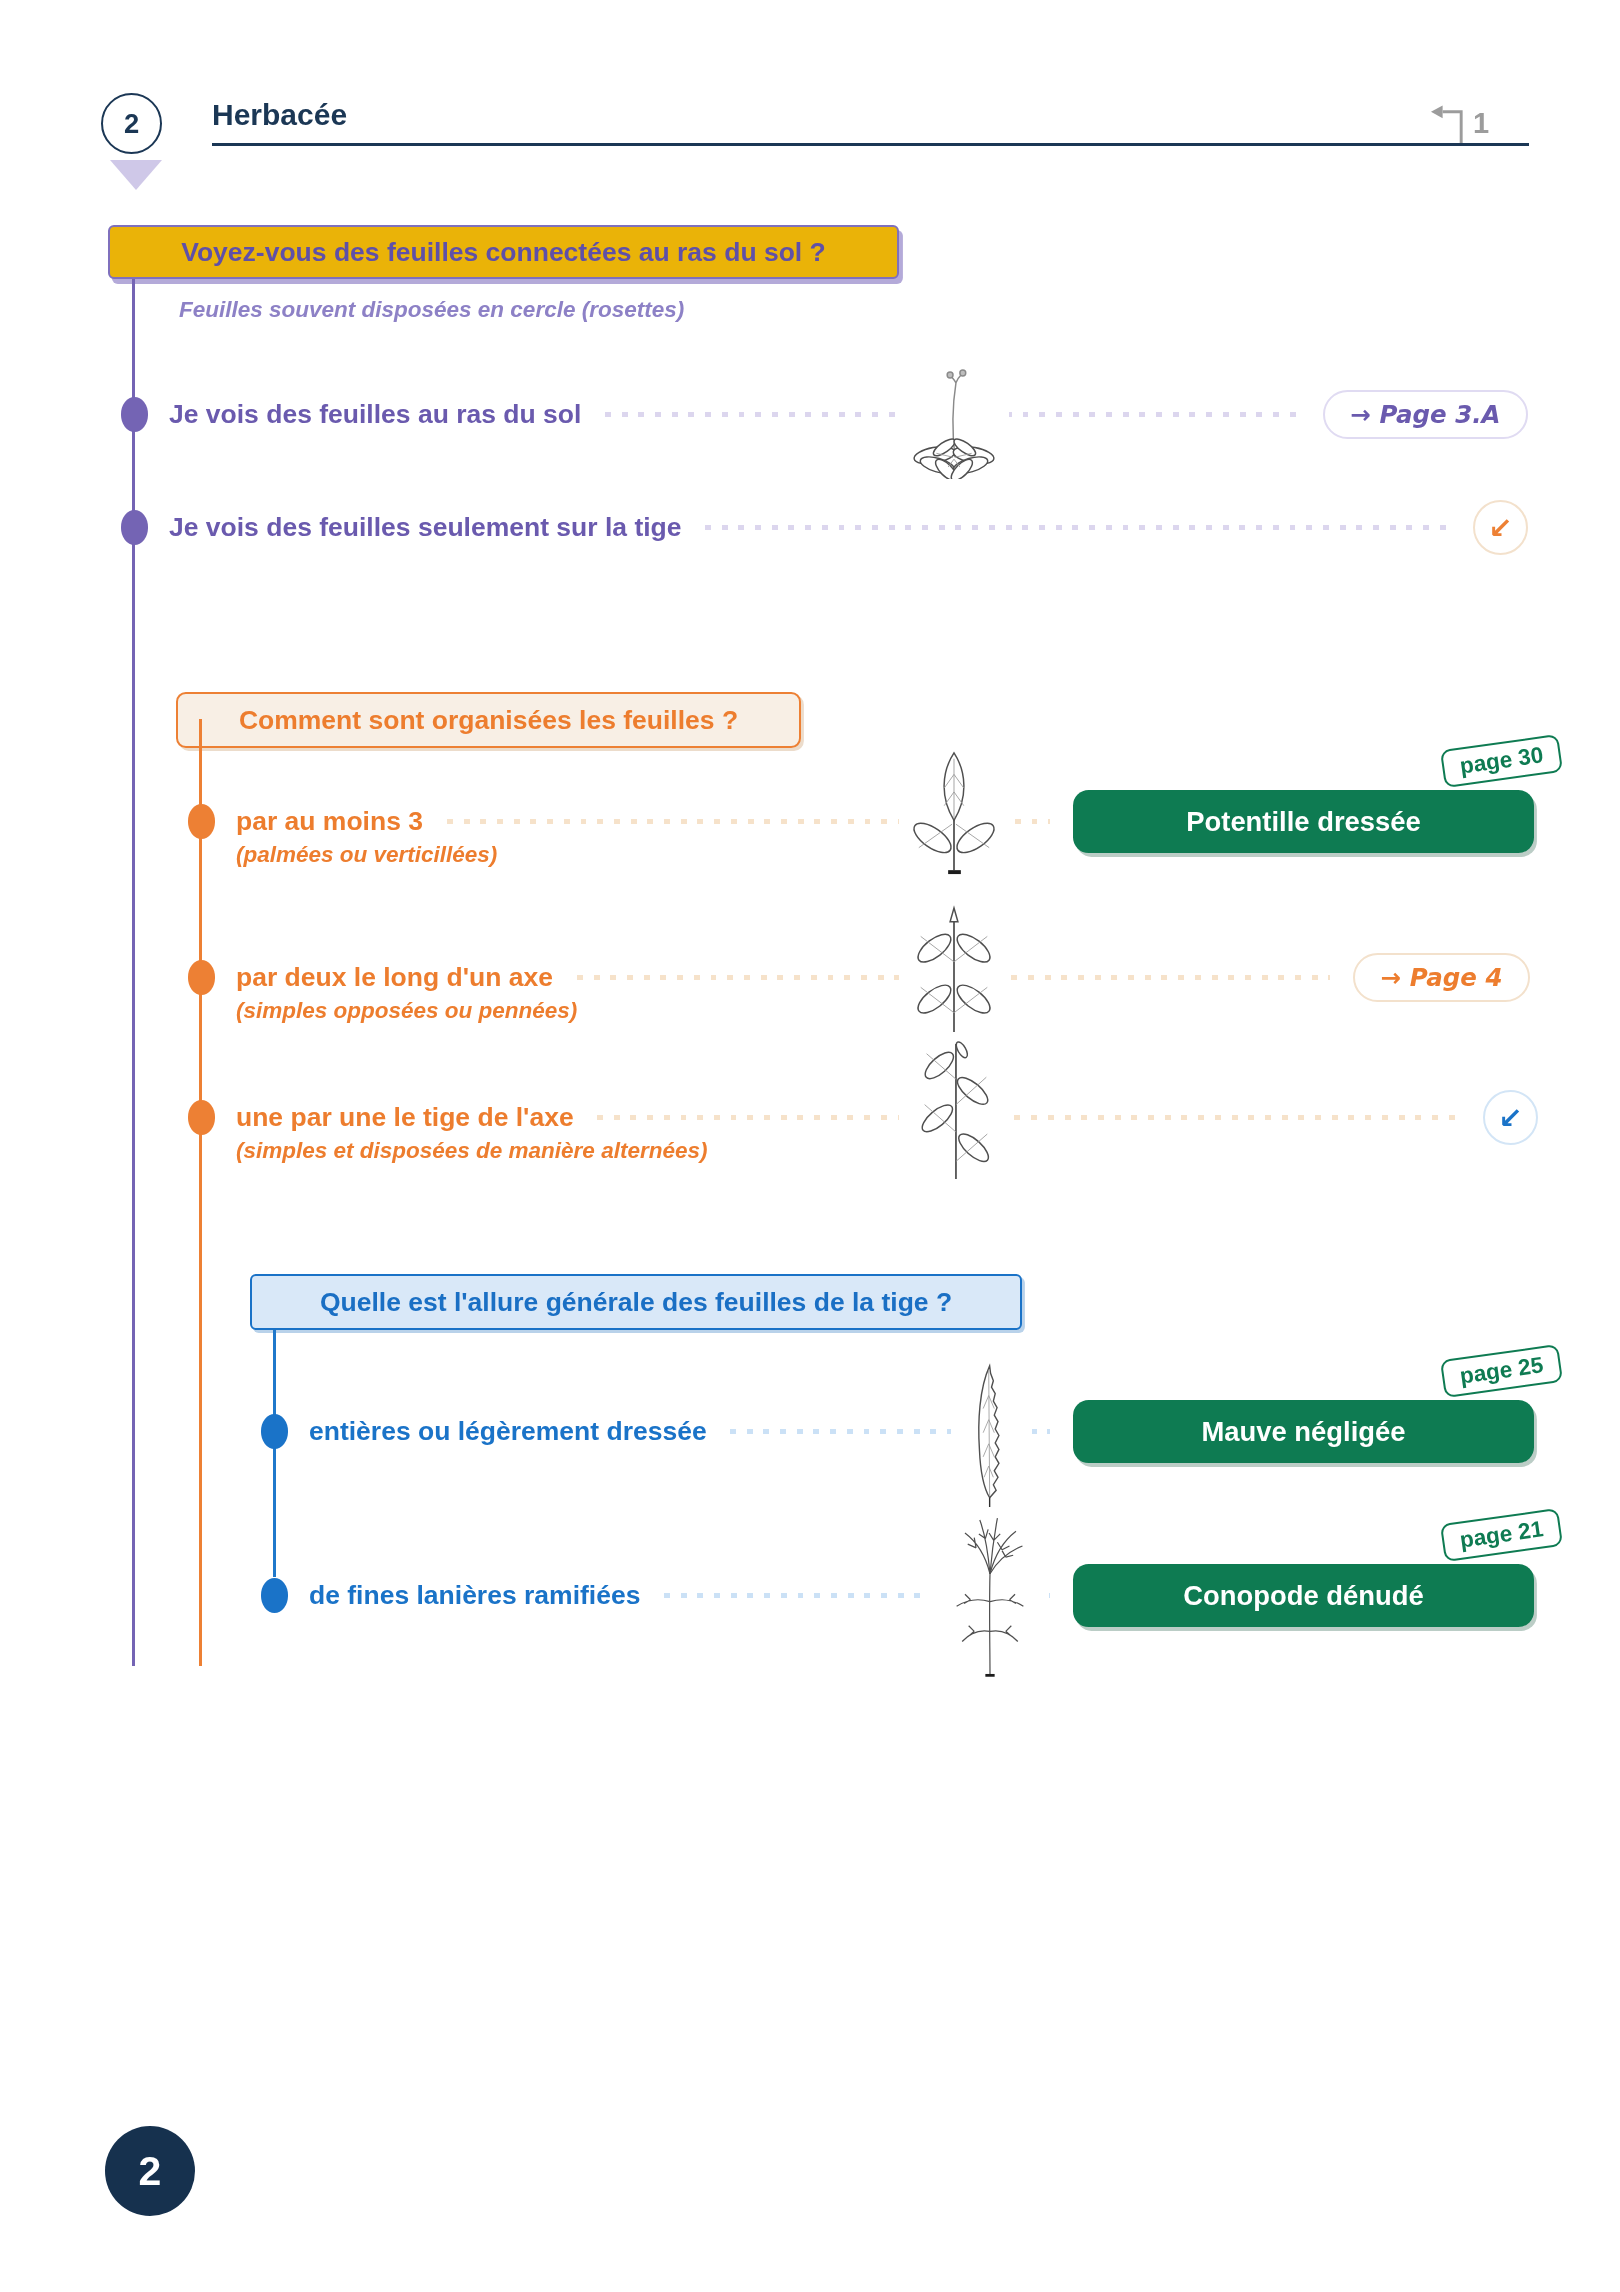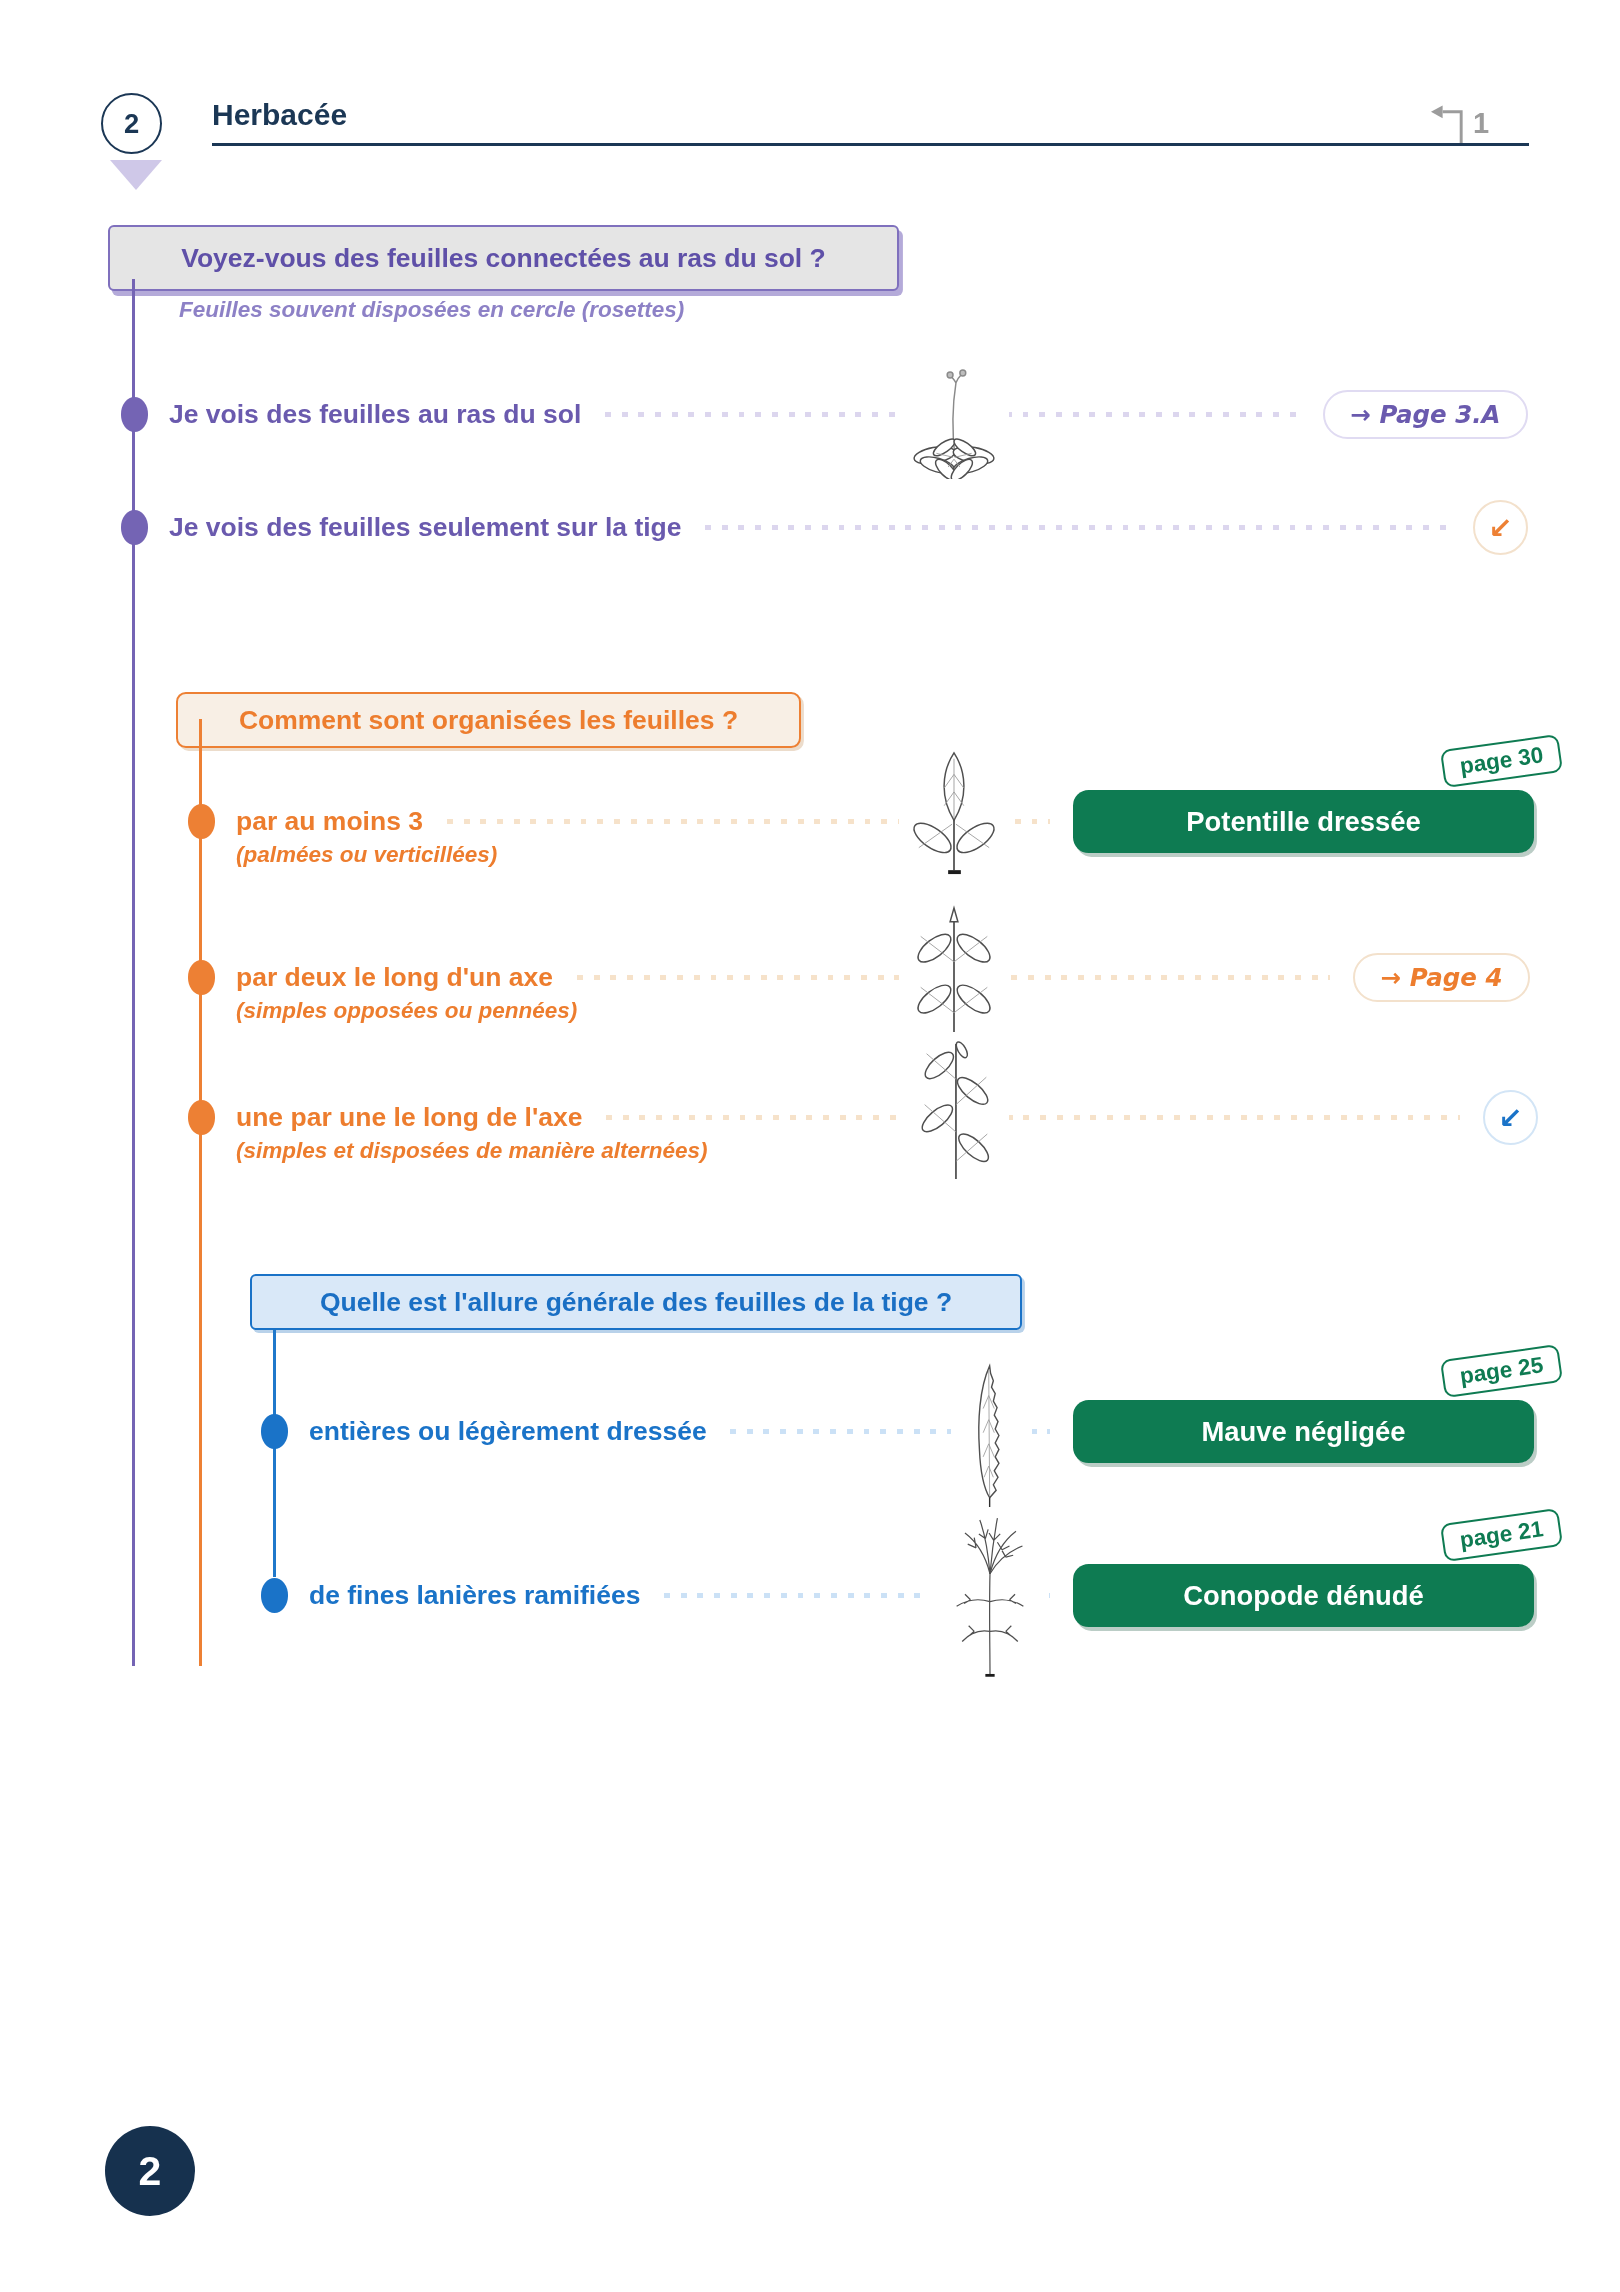--- a/index.html
+++ b/index.html
@@ -13,21 +13,21 @@
   .page-title{position:absolute;left:212px;top:98px;font-size:30px;font-weight:700;color:#1b3755;}
   .title-rule{position:absolute;left:212px;top:143px;width:1317px;height:2.9px;background:#1b3755;}
   .back-ref{position:absolute;left:1429px;top:102px;display:flex;align-items:flex-start;}
   .back-num{font-size:29px;font-weight:700;color:#9c9c9c;margin-left:4.9px;margin-top:6.9px;line-height:1;}
   .pointer-triangle{position:absolute;left:110px;top:160px;width:0;height:0;
     border-left:26.5px solid transparent;border-right:26.5px solid transparent;border-top:30px solid #cfc8e8;}
 
   
   .qbox{position:absolute;box-sizing:border-box;display:flex;align-items:center;justify-content:center;
     font-weight:700;font-size:26.5px;white-space:nowrap;}
-  .q-purple{left:108px;top:225px;width:791px;height:66px;background:#e5e5e5;border:2.9px solid #7f70bd;
+  .q-purple{left:108px;top:225px;width:791px;height:54px;background:#eab308;border:2.9px solid #7f70bd;
     border-radius:5.9px;color:#5f50a8;box-shadow:3.9px 4.9px 0 #b4aad9;}
   .q-orange{left:176px;top:692px;width:625px;height:56px;background:#f8efe5;border:2.9px solid #ed8034;
     border-radius:9.8px;color:#ed7d2e;box-shadow:2.9px 2.9px 0 #ecdccb;}
   .q-blue{left:250px;top:1274px;width:772px;height:56px;background:#d9e8f8;border:2.9px solid #1a72c7;
     border-radius:5.9px;color:#1a6fc4;box-shadow:2.9px 2.9px 0 #b9d2ea;}
   .hint{position:absolute;left:179px;top:297px;font-size:22.5px;font-style:italic;font-weight:700;color:#8d81c6;}
 
   
   .vline{position:absolute;width:2.9px;}
   .vl-purple{left:132px;top:279px;height:1387px;background:#7464b4;}
@@ -195,21 +195,21 @@
         </g>
         <path d="M48,58 L14,32 M48,58 L82,32 M48,110 L14,84 M48,110 L82,84" stroke="#9a9a9a" stroke-width="0.9"></path>
       </svg>
     </div>
     <div class="pill pill-orange">→ Page 4</div>
   </div>
 
   <div class="row r5">
     <div class="bullet b-orange"></div>
     <div class="lblwrap">
-      <div class="lbl t-orange">une par une le long de l'axe</div>
+      <div class="lbl t-orange">une par une le tige de l'axe</div>
       <div class="sub t-orange">(simples et disposées de manière alternées)</div>
     </div>
     <div class="dots d-orange"></div>
     <div class="plant p5">
       <svg width="94" height="157" viewBox="0 0 96 160" fill="none" stroke-width="1.5">
         <line x1="50" y1="12" x2="50" y2="150" stroke="#2e2e2e"></line>
         <g fill="#fff" stroke="#4f4f4f">
           <ellipse cx="56" cy="18" rx="9" ry="4" transform="rotate(60 56 18)"></ellipse>
           <ellipse cx="33" cy="34" rx="18" ry="8" transform="rotate(-42 33 34)"></ellipse>
           <ellipse cx="67" cy="60" rx="19" ry="8" transform="rotate(40 67 60)"></ellipse>

